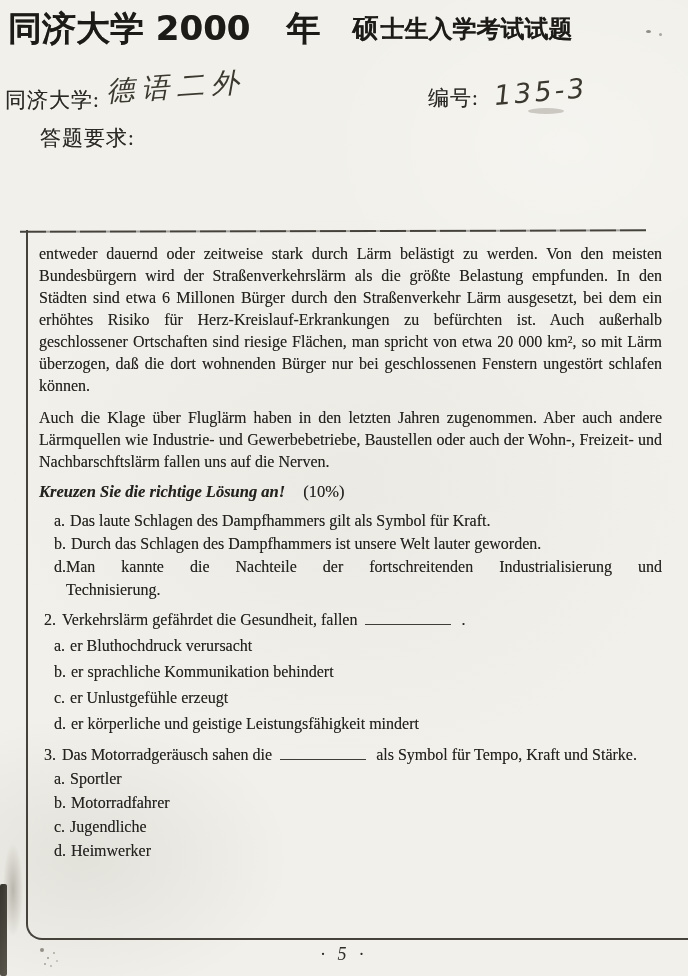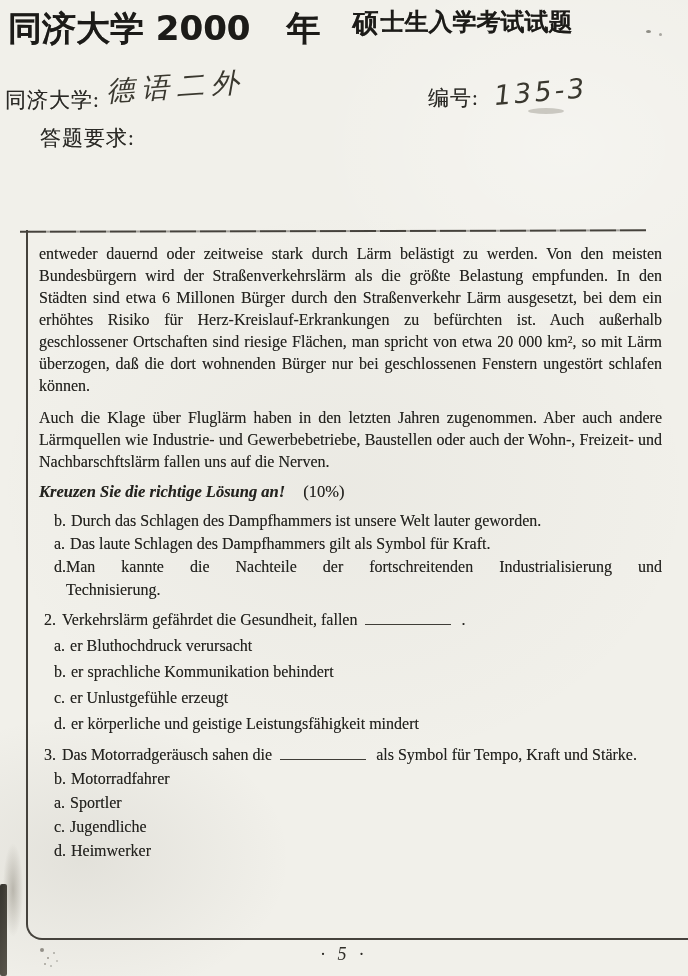--- a/index.html
+++ b/index.html
@@ -12,21 +12,21 @@
   .texture{
     position:absolute;inset:0;pointer-events:none;
     background:
       radial-gradient(ellipse 320px 220px at 12% 88%, rgba(100,95,82,.10), transparent 65%),
       radial-gradient(ellipse 420px 320px at 82% 15%, rgba(255,255,255,.28), transparent 60%),
       radial-gradient(ellipse 500px 400px at 50% 50%, rgba(120,114,100,.05), transparent 70%);
   }
 
   
   .title-row{
-    position:absolute;top:6px;left:8px;display:flex;align-items:flex-start;
+    position:absolute;top:6px;left:8px;display:flex;align-items:center;
     font-family:"DejaVu Sans", sans-serif;font-weight:bold;color:#1c1b18;
     text-shadow:0 0 .6px rgba(20,20,18,.55);white-space:nowrap;
   }
   .title-part1{font-size:34px;}
   .title-part2{font-size:34px;margin-left:36px;}
   .title-part3{font-size:26px;margin-left:32px;padding-bottom:2px;}
   .title-part4{font-size:24px;margin-left:2px;}
 
   .hdr-label{
     position:absolute;font-size:21px;color:#2b2a26;
@@ -127,24 +127,24 @@
 <div class="exam-box">
   <div class="box-content">
 
     <p class="para">entweder dauernd oder zeitweise stark durch Lärm belästigt zu werden. Von den meisten Bundesbürgern wird der Straßenverkehrslärm als die größte Belastung empfunden. In den Städten sind etwa 6 Millonen Bürger durch den Straßenverkehr Lärm ausgesetzt, bei dem ein erhöhtes Risiko für Herz-Kreislauf-Erkrankungen zu befürchten ist. Auch außerhalb geschlossener Ortschaften sind riesige Flächen, man spricht von etwa 20 000 km², so mit Lärm überzogen, daß die dort wohnenden Bürger nur bei geschlossenen Fenstern ungestört schlafen können.</p>
     <p class="para para2">Auch die Klage über Fluglärm haben in den letzten Jahren zugenommen. Aber auch andere Lärmquellen wie Industrie- und Gewerbebetriebe, Baustellen oder auch der Wohn-, Freizeit- und Nachbarschftslärm fallen uns auf die Nerven.</p>
 
     <p class="instruction"><span>Kreuzen Sie die richtige Lösung an!</span><span class="pts">(10%)</span></p>
 
     <div class="question q1">
       <div class="opt">
-        <span class="lbl">b.</span><span>Durch das Schlagen des Dampfhammers ist unsere Welt lauter geworden.</span>
+        <span class="lbl">a.</span><span>Das laute Schlagen des Dampfhammers gilt als Symbol für Kraft.</span>
       </div>
       <div class="opt">
-        <span class="lbl">a.</span><span>Das laute Schlagen des Dampfhammers gilt als Symbol für Kraft.</span>
+        <span class="lbl">b.</span><span>Durch das Schlagen des Dampfhammers ist unsere Welt lauter geworden.</span>
       </div>
       <div class="opt justify-both"><span class="lbl">d.</span><span>Man kannte die Nachteile der fortschreitenden Industrialisierung und</span></div>
       <div class="opt continuation">Technisierung.</div>
     </div>
 
     <div class="question q2">
       <div class="q-line">
         <span class="q-num">2.</span><span>Verkehrslärm gefährdet die Gesundheit, fallen</span><span class="blank"></span><span>.</span>
       </div>
       <div class="opt">
@@ -159,24 +159,24 @@
       <div class="opt">
         <span class="lbl">d.</span><span>er körperliche und geistige Leistungsfähigkeit mindert</span>
       </div>
     </div>
 
     <div class="question q3">
       <div class="q-line">
         <span class="q-num">3.</span><span>Das Motorradgeräusch sahen die</span><span class="blank"></span><span>als Symbol für Tempo, Kraft und Stärke.</span>
       </div>
       <div class="opt">
-        <span class="lbl">b.</span><span>Motorradfahrer</span>
+        <span class="lbl">a.</span><span>Sportler</span>
       </div>
       <div class="opt">
-        <span class="lbl">a.</span><span>Sportler</span>
+        <span class="lbl">b.</span><span>Motorradfahrer</span>
       </div>
       <div class="opt">
         <span class="lbl">c.</span><span>Jugendliche</span>
       </div>
       <div class="opt">
         <span class="lbl">d.</span><span>Heimwerker</span>
       </div>
     </div>
 
   </div>

